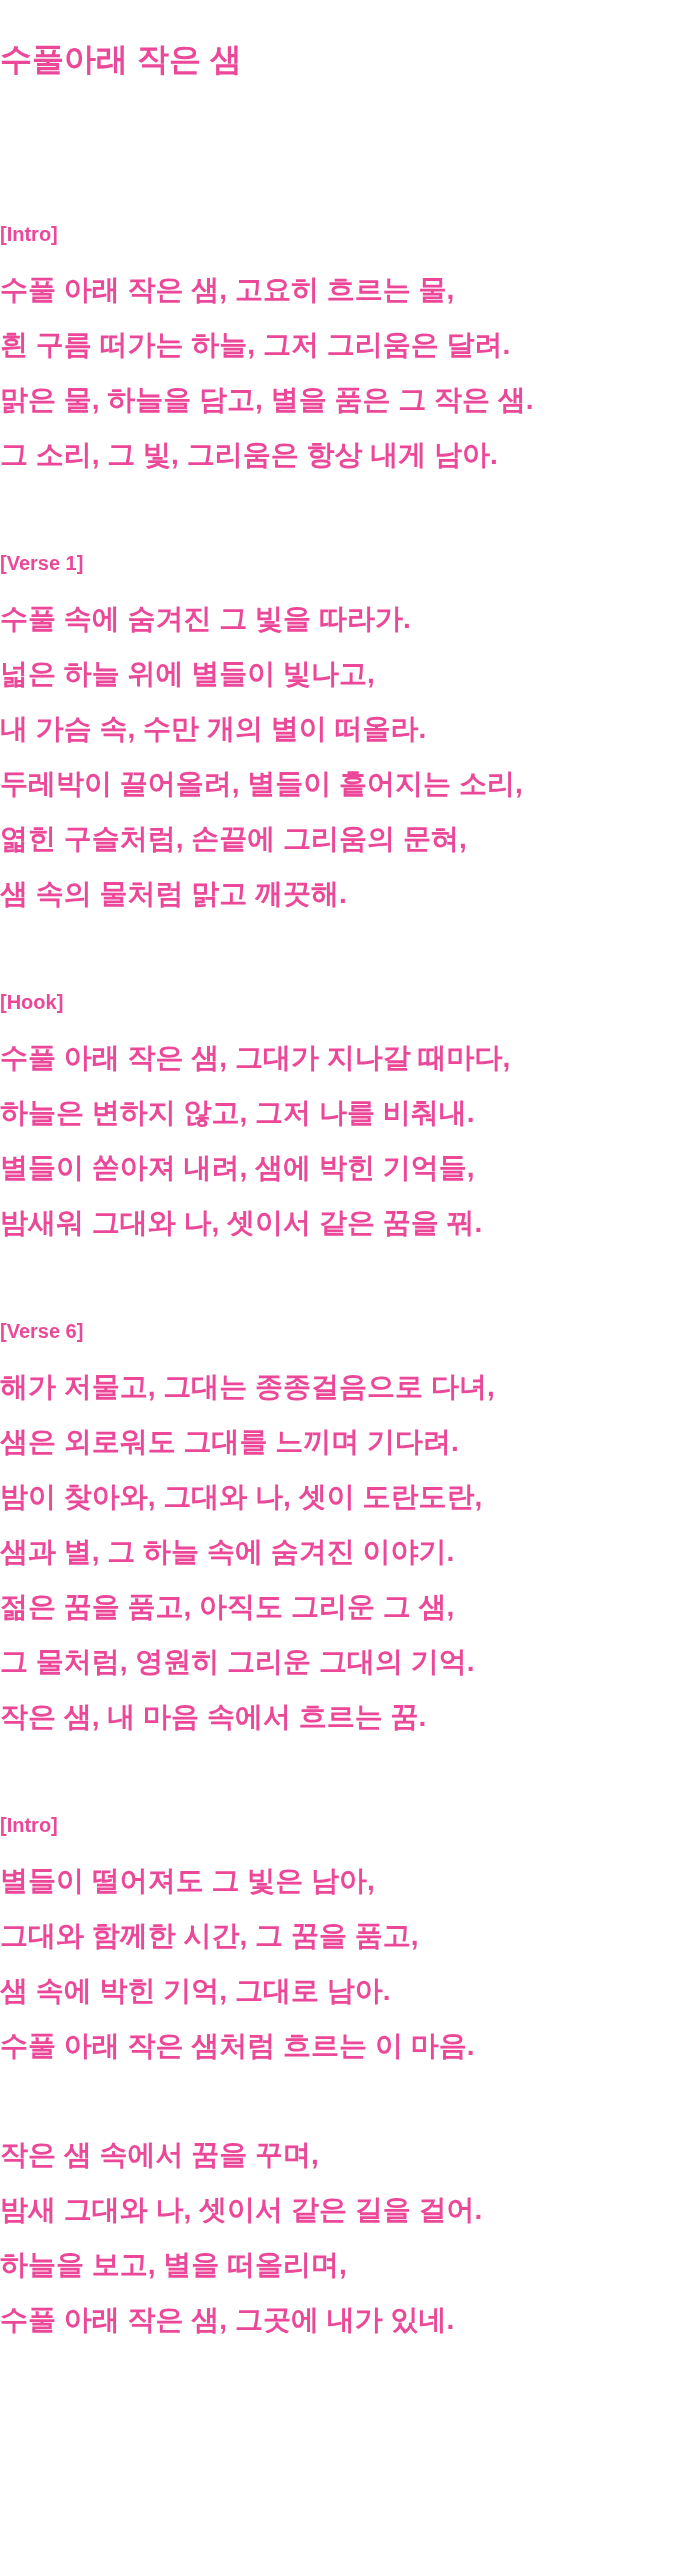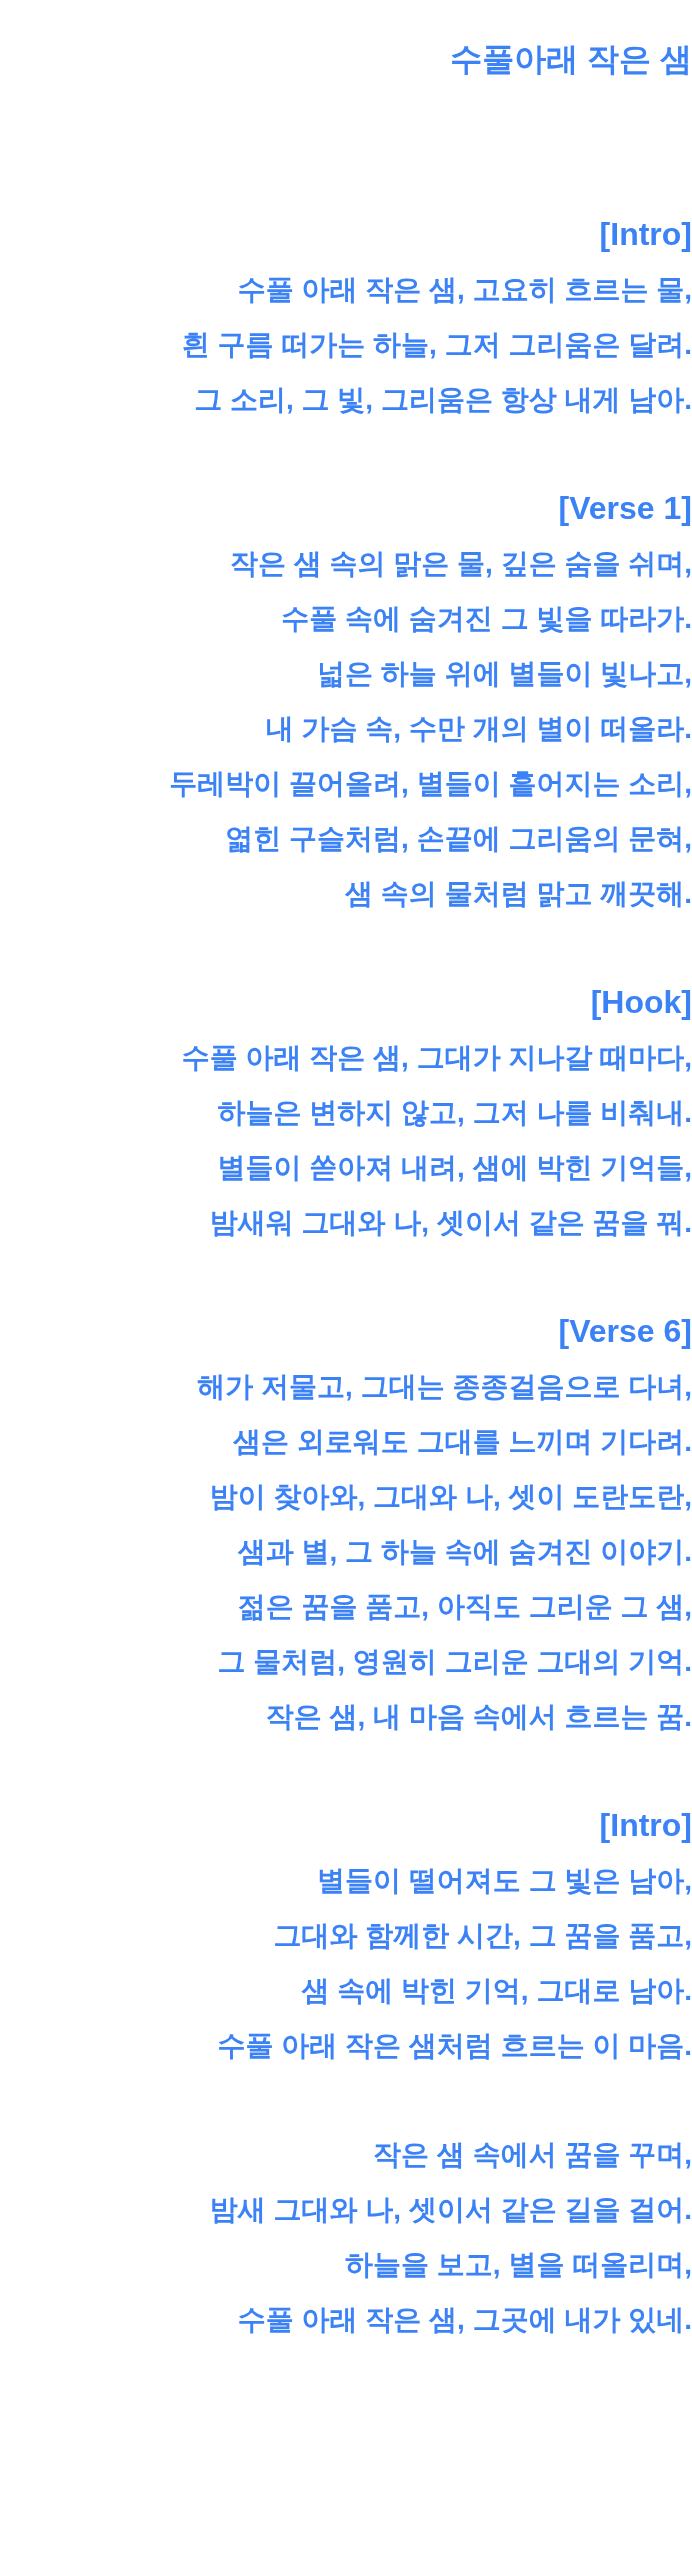--- a/index.html
+++ b/index.html
@@ -5,41 +5,41 @@
   * { margin: 0; padding: 0; box-sizing: border-box; }
   html, body {
     background: #ffffff;
   }
   .page {
     position: relative;
     width: 692px;
     height: 2576px;
     margin: 0 auto;
     background: #ffffff;
-    color: #3b82f6;
+    color: #ec4899;
     font-family: "Liberation Sans", "DejaVu Sans", sans-serif;
     font-weight: 700;
-    text-align: right;
+    text-align: left;
     overflow: hidden;
   }
   .title {
     padding-top: 37px;
     font-size: 32px;
     line-height: 45px;
     font-weight: 700;
     letter-spacing: 0px;
   }
   .sec {
     margin-top: 54px;
   }
   .sec.first {
     margin-top: 125px;
   }
   .sec-label {
-    font-size: 32px;
+    font-size: 20px;
     line-height: 55px;
     font-weight: 700;
   }
   .line {
     font-size: 28px;
     line-height: 55px;
     font-weight: 700;
     white-space: nowrap;
   }
 </style>
@@ -47,26 +47,26 @@
 <body>
 
 <div class="page">
 
   <h1 class="title">수풀아래 작은 샘</h1>
 
   <section class="sec first">
     <h2 class="sec-label">[Intro]</h2>
     <p class="line">수풀 아래 작은 샘, 고요히 흐르는 물,</p>
     <p class="line">흰 구름 떠가는 하늘, 그저 그리움은 달려.</p>
+    <p class="line">맑은 물, 하늘을 담고, 별을 품은 그 작은 샘.</p>
     <p class="line">그 소리, 그 빛, 그리움은 항상 내게 남아.</p>
   </section>
 
   <section class="sec">
     <h2 class="sec-label">[Verse 1]</h2>
-    <p class="line">작은 샘 속의 맑은 물, 깊은 숨을 쉬며,</p>
     <p class="line">수풀 속에 숨겨진 그 빛을 따라가.</p>
     <p class="line">넓은 하늘 위에 별들이 빛나고,</p>
     <p class="line">내 가슴 속, 수만 개의 별이 떠올라.</p>
     <p class="line">두레박이 끌어올려, 별들이 흩어지는 소리,</p>
     <p class="line">엷힌 구슬처럼, 손끝에 그리움의 문혀,</p>
     <p class="line">샘 속의 물처럼 맑고 깨끗해.</p>
   </section>
 
   <section class="sec">
     <h2 class="sec-label">[Hook]</h2>

